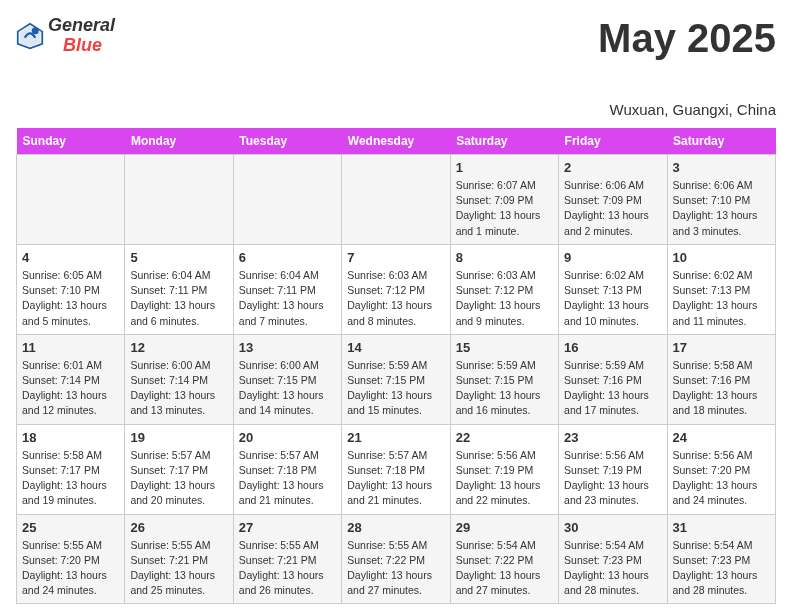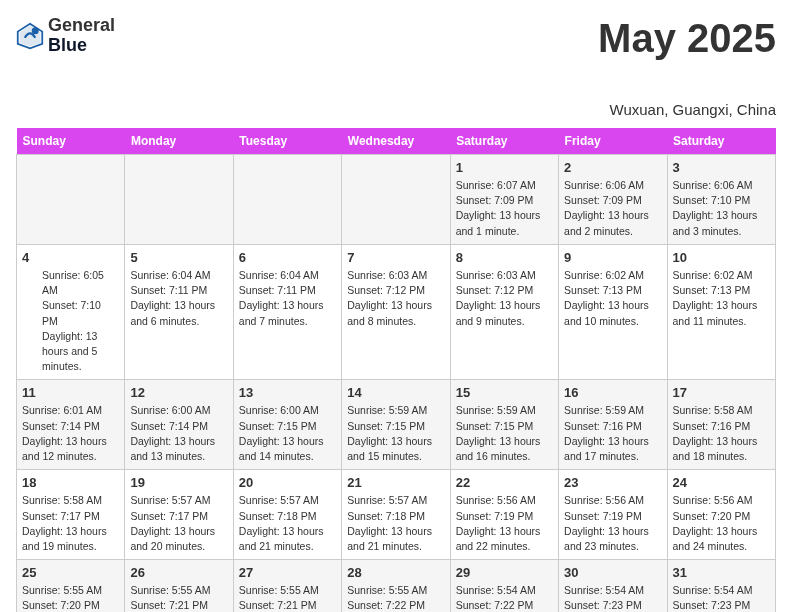--- a/index.html
+++ b/index.html
@@ -13,28 +13,29 @@
     .header {
       display: flex;
       justify-content: space-between;
       align-items: flex-start;
       margin-bottom: 10px;
     }
     .logo {
       display: flex;
       align-items: center;
       gap: 4px;
+      font-style: italic;
     }
     .logo-text {
       font-size: 18px;
       font-weight: bold;
       line-height: 1.1;
     }
     .logo-general { color: #333; }
-    .logo-blue { color: #0f172a; }
+    .logo-blue { color: #ef4444; margin-left: 15px; }
     .logo-icon {
       width: 28px;
       height: 28px;
     }
     .title-block {
       text-align: right;
     }
     .month-year {
       font-size: 40px;
       font-weight: bold;
@@ -143,21 +144,21 @@
         <td>
           <span class="day-number">3</span>
           <div class="day-info" style="white-space: pre-line;">Sunrise: 6:06 AM
 Sunset: 7:10 PM
 Daylight: 13 hours and 3 minutes.</div>
         </td>
       </tr>
       <tr>
         <td>
           <span class="day-number">4</span>
-          <div class="day-info" style="white-space: pre-line; margin-left: 20px;">Sunrise: 6:05 AM
+          <div class="day-info" style="white-space: pre-line;">Sunrise: 6:05 AM
 Sunset: 7:10 PM
 Daylight: 13 hours and 5 minutes.</div>
         </td>
         <td>
           <span class="day-number">5</span>
           <div class="day-info" style="white-space: pre-line;">Sunrise: 6:04 AM
 Sunset: 7:11 PM
 Daylight: 13 hours and 6 minutes.</div>
         </td>
         <td>

